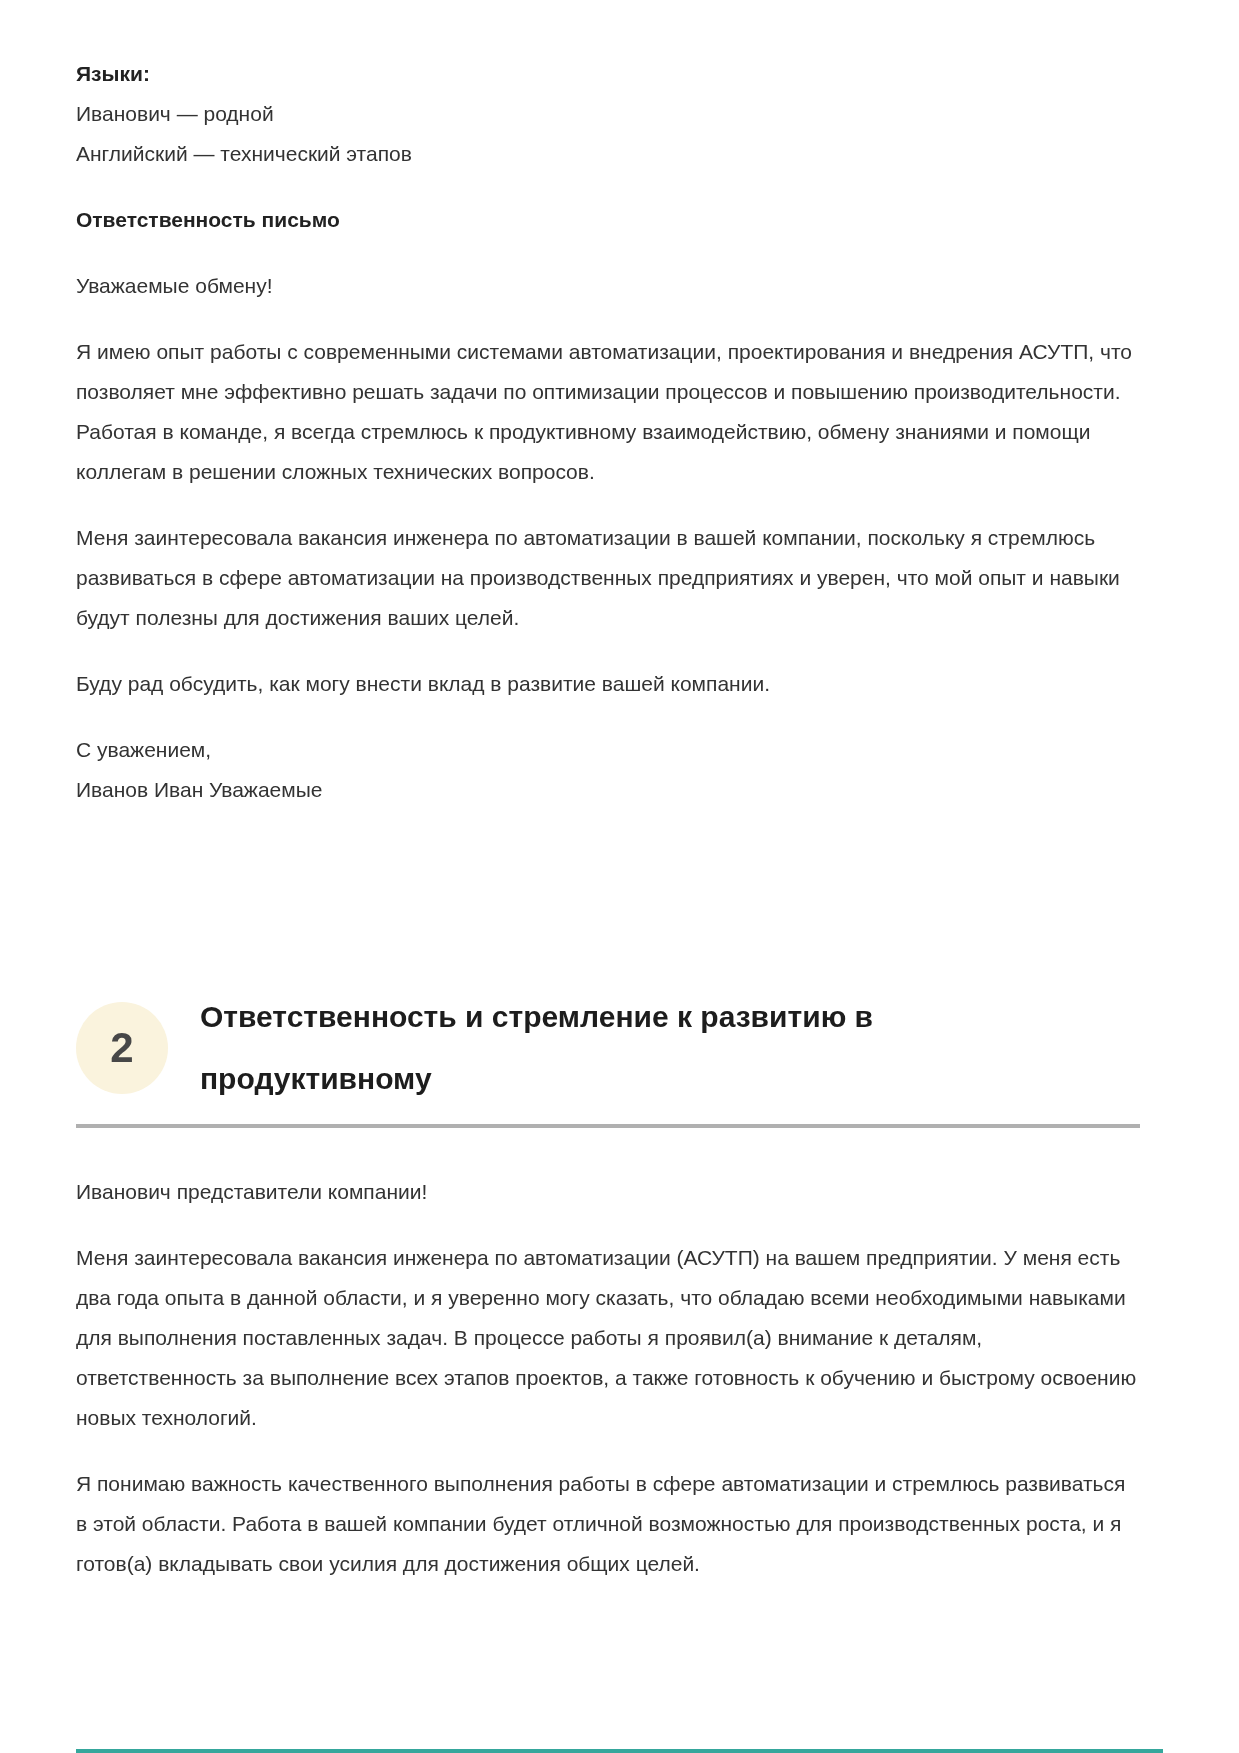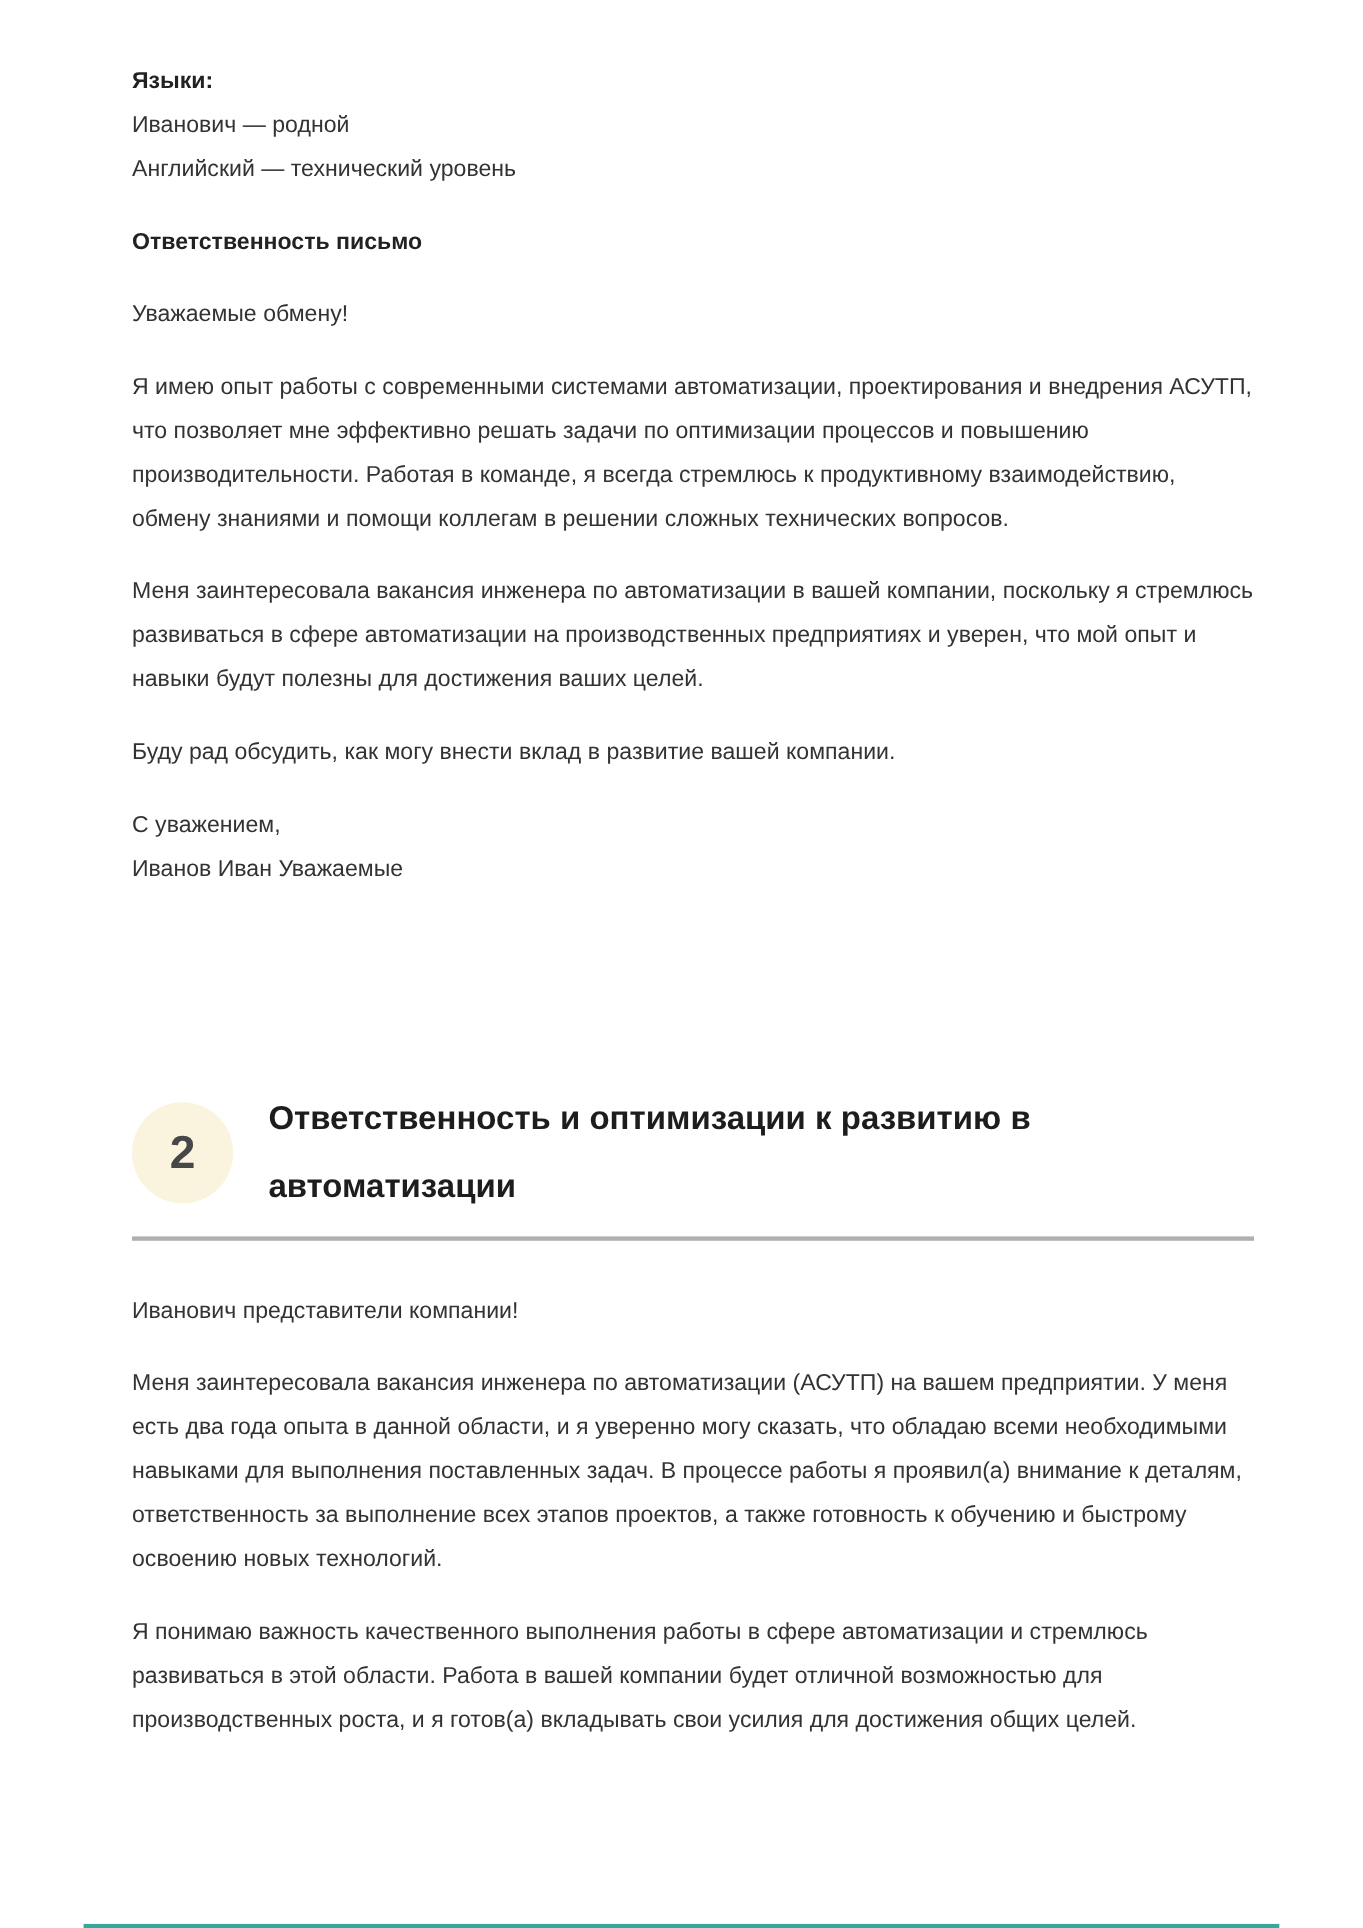--- a/index.html
+++ b/index.html
@@ -7,21 +7,20 @@
     position: relative;
     width: 1239px;
     height: 1753px;
     background: #ffffff;
     overflow: hidden;
     font-family: "Liberation Sans", "DejaVu Sans", sans-serif;
     color: #333333;
   }
   .content {
     padding: 54px 99px 0 76px;
-    margin-left: 44px;
   }
   .body-text, p {
     font-size: 21px;
     line-height: 40px;
     margin: 0;
     color: #333333;
     max-width: 1075px;
   }
   p.spaced { margin-top: 26px; }
   .bold {
@@ -79,42 +78,42 @@
 </style>
 </head>
 <body>
 
 <div class="page">
   <div class="content">
 
     <div>
       <p class="bold">Языки:</p>
       <div class="lang-line">Иванович — родной</div>
-      <div class="lang-line">Английский — технический уровень</div>
+      <div class="lang-line">Английский — технический этапов</div>
     </div>
 
     <p class="bold spaced">Ответственность письмо</p>
 
     <p class="spaced">Уважаемые обмену!</p>
     <p class="spaced">Я имею опыт работы с современными системами автоматизации, проектирования и внедрения АСУТП, что позволяет мне эффективно решать задачи по оптимизации процессов и повышению производительности. Работая в команде, я всегда стремлюсь к продуктивному взаимодействию, обмену знаниями и помощи коллегам в решении сложных технических вопросов.</p>
     <p class="spaced">Меня заинтересовала вакансия инженера по автоматизации в вашей компании, поскольку я стремлюсь развиваться в сфере автоматизации на производственных предприятиях и уверен, что мой опыт и навыки будут полезны для достижения ваших целей.</p>
     <p class="spaced">Буду рад обсудить, как могу внести вклад в развитие вашей компании.</p>
 
     <div class="spaced body-text" style="margin-top:26px">
       <div>С уважением,</div>
       <div>Иванов Иван Уважаемые</div>
     </div>
 
     <div class="section-break"></div>
 
     <div class="section-header">
       <div class="badge" style="background: rgb(250, 243, 221);">
         <span>2</span>
       </div>
-      <h2 class="section-title">Ответственность и оптимизации к развитию в автоматизации</h2>
+      <h2 class="section-title">Ответственность и стремление к развитию в продуктивному</h2>
     </div>
     <div class="divider" style="background: rgb(176, 176, 176);"></div>
 
     <p class="salutation-2">Иванович представители компании!</p>
     <p class="spaced">Меня заинтересовала вакансия инженера по автоматизации (АСУТП) на вашем предприятии. У меня есть два года опыта в данной области, и я уверенно могу сказать, что обладаю всеми необходимыми навыками для выполнения поставленных задач. В процессе работы я проявил(а) внимание к деталям, ответственность за выполнение всех этапов проектов, а также готовность к обучению и быстрому освоению новых технологий.</p>
     <p class="spaced">Я понимаю важность качественного выполнения работы в сфере автоматизации и стремлюсь развиваться в этой области. Работа в вашей компании будет отличной возможностью для производственных роста, и я готов(а) вкладывать свои усилия для достижения общих целей.</p>
 
   </div>
 
   <div class="bottom-accent" style="background: rgb(53, 167, 156);"></div>

